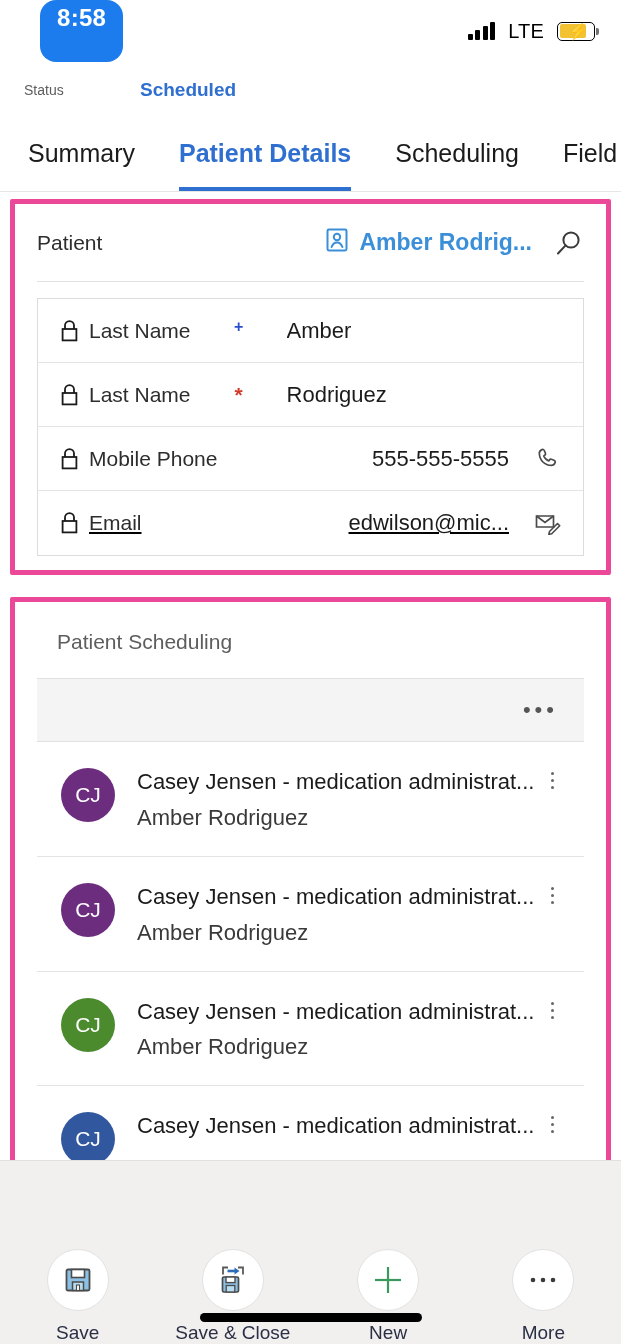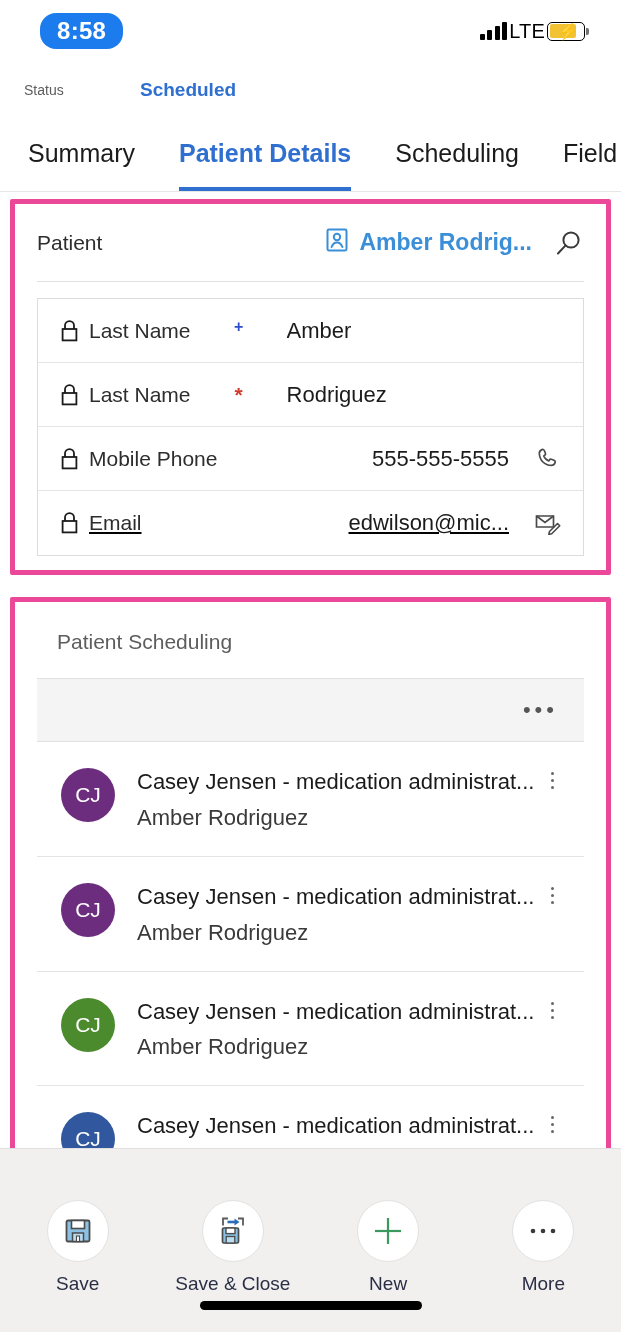--- a/index.html
+++ b/index.html
@@ -12,32 +12,32 @@
   .phone {
     position: relative;
     width: 621px; height: 1344px;
     background: #ffffff;
     display: flex; flex-direction: column;
   }
 
   
   .statusbar {
     height: 62px; flex: 0 0 62px;
-    display: flex; align-items: center; justify-content: space-between;
-    padding: 0 36px 0 40px;
+    display: flex; justify-content: space-between;
+    padding: 0 26px 0 40px;
   }
   .clock-pill {
     background: #1c7ced; color: #fff;
     font-size: 24px; font-weight: 600;
     border-radius: 16px;
     padding: 5px 17px 6px 17px;
     letter-spacing: 0.3px;
     line-height: 1.05;
   }
-  .status-right { display: flex; align-items: center; gap: 2px; }
+  .status-right { display: flex; align-items: center; gap: 13px; }
   .sig { display: flex; align-items: flex-end; gap: 2.5px; height: 18px; }
   .sig i { display: block; width: 5px; background: #000; border-radius: 1px; }
   .sig i:nth-child(1) { height: 6px; }
   .sig i:nth-child(2) { height: 10px; }
   .sig i:nth-child(3) { height: 14px; }
   .sig i:nth-child(4) { height: 18px; }
   .lte { font-size: 20px; font-weight: 500; color: #000; letter-spacing: 0.2px; }
   .battery { position: relative; width: 38px; height: 19px; }
   .battery .shell {
     position: absolute; inset: 0;
@@ -211,25 +211,25 @@
   }
   .dots-v {
     flex: 0 0 auto; width: 20px;
     display: flex; flex-direction: column; align-items: center; gap: 4px;
     margin-top: 6px;
   }
   .dots-v i { width: 3px; height: 3px; border-radius: 50%; background: #666; display: block; }
 
   
   .cmdbar {
-    position: absolute; left: 0; right: 0; bottom: 12px;
+    position: absolute; left: 0; right: 0; bottom: 0;
     height: 184px;
     background: #f1f0ef;
     border-top: 1px solid #e0e0e0;
-    display: flex; align-items: center;
+    display: flex; align-items: flex-end;
     padding-top: 14px;
   }
   .cmd {
     flex: 1 1 0;
     display: flex; flex-direction: column; align-items: center; gap: 11px;
   }
   .cmd-ic {
     width: 62px; height: 62px; border-radius: 50%;
     background: #fff; border: 1px solid #e2e2e2;
     display: flex; align-items: center; justify-content: center;

